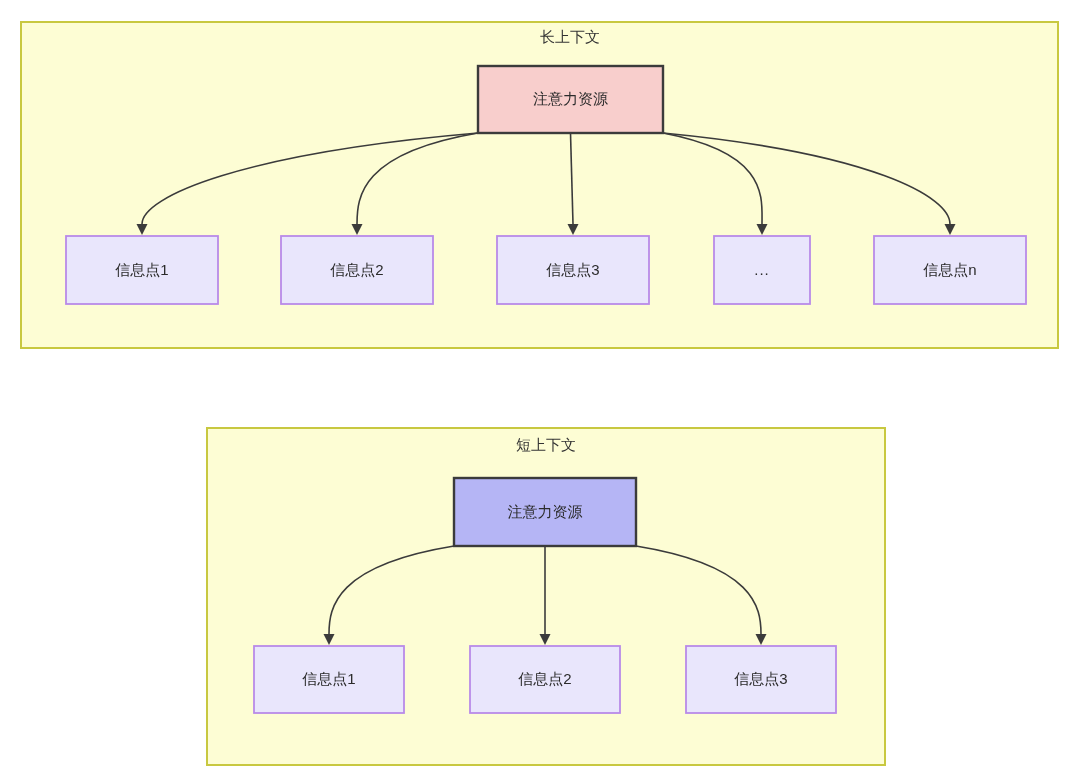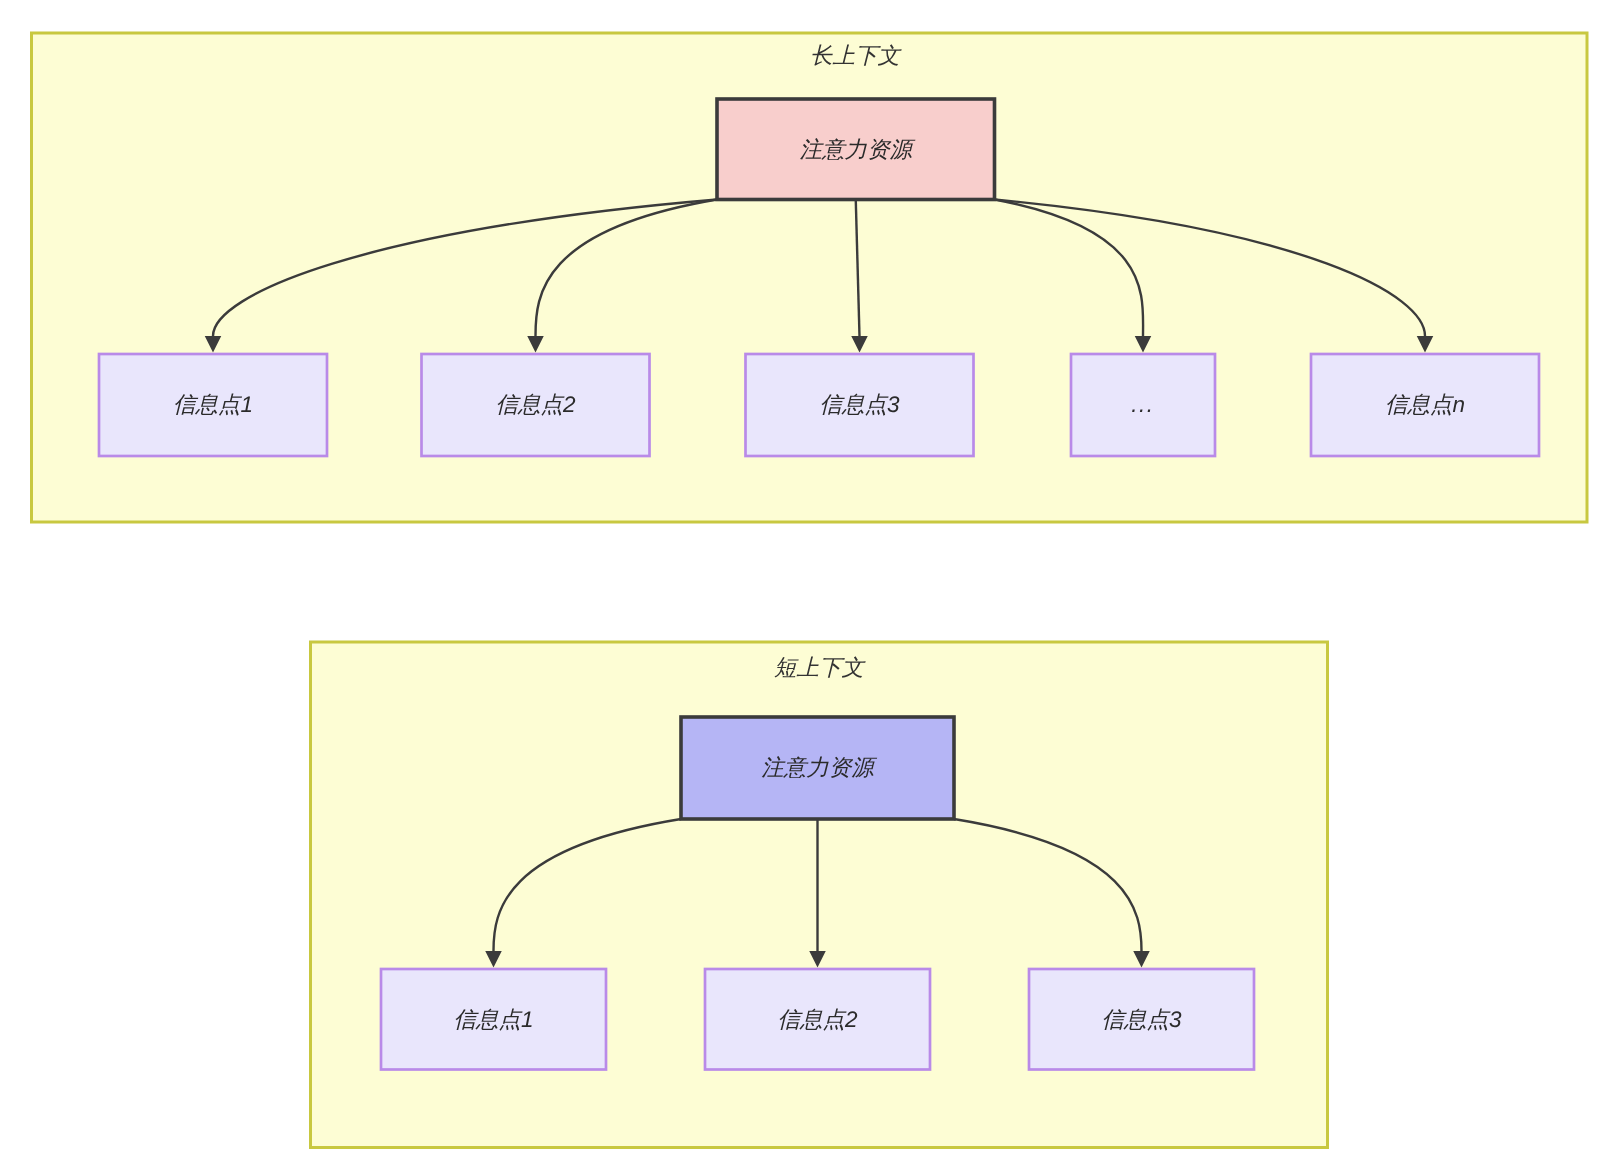--- a/index.html
+++ b/index.html
@@ -12,21 +12,20 @@
     height: 774px;
     position: relative;
     font-family: "Liberation Sans", "DejaVu Sans", sans-serif;
     overflow: hidden;
   }
   .canvas {
     position: absolute;
     left: 0; top: 0;
     width: 1080px;
     height: 774px;
-    font-style: italic;
   }
   svg.diagram {
     position: absolute;
     left: 0; top: 0;
     width: 1080px;
     height: 774px;
   }
   .grp-frame {
     fill: #fdfdd4;
     stroke: #c8c840;

